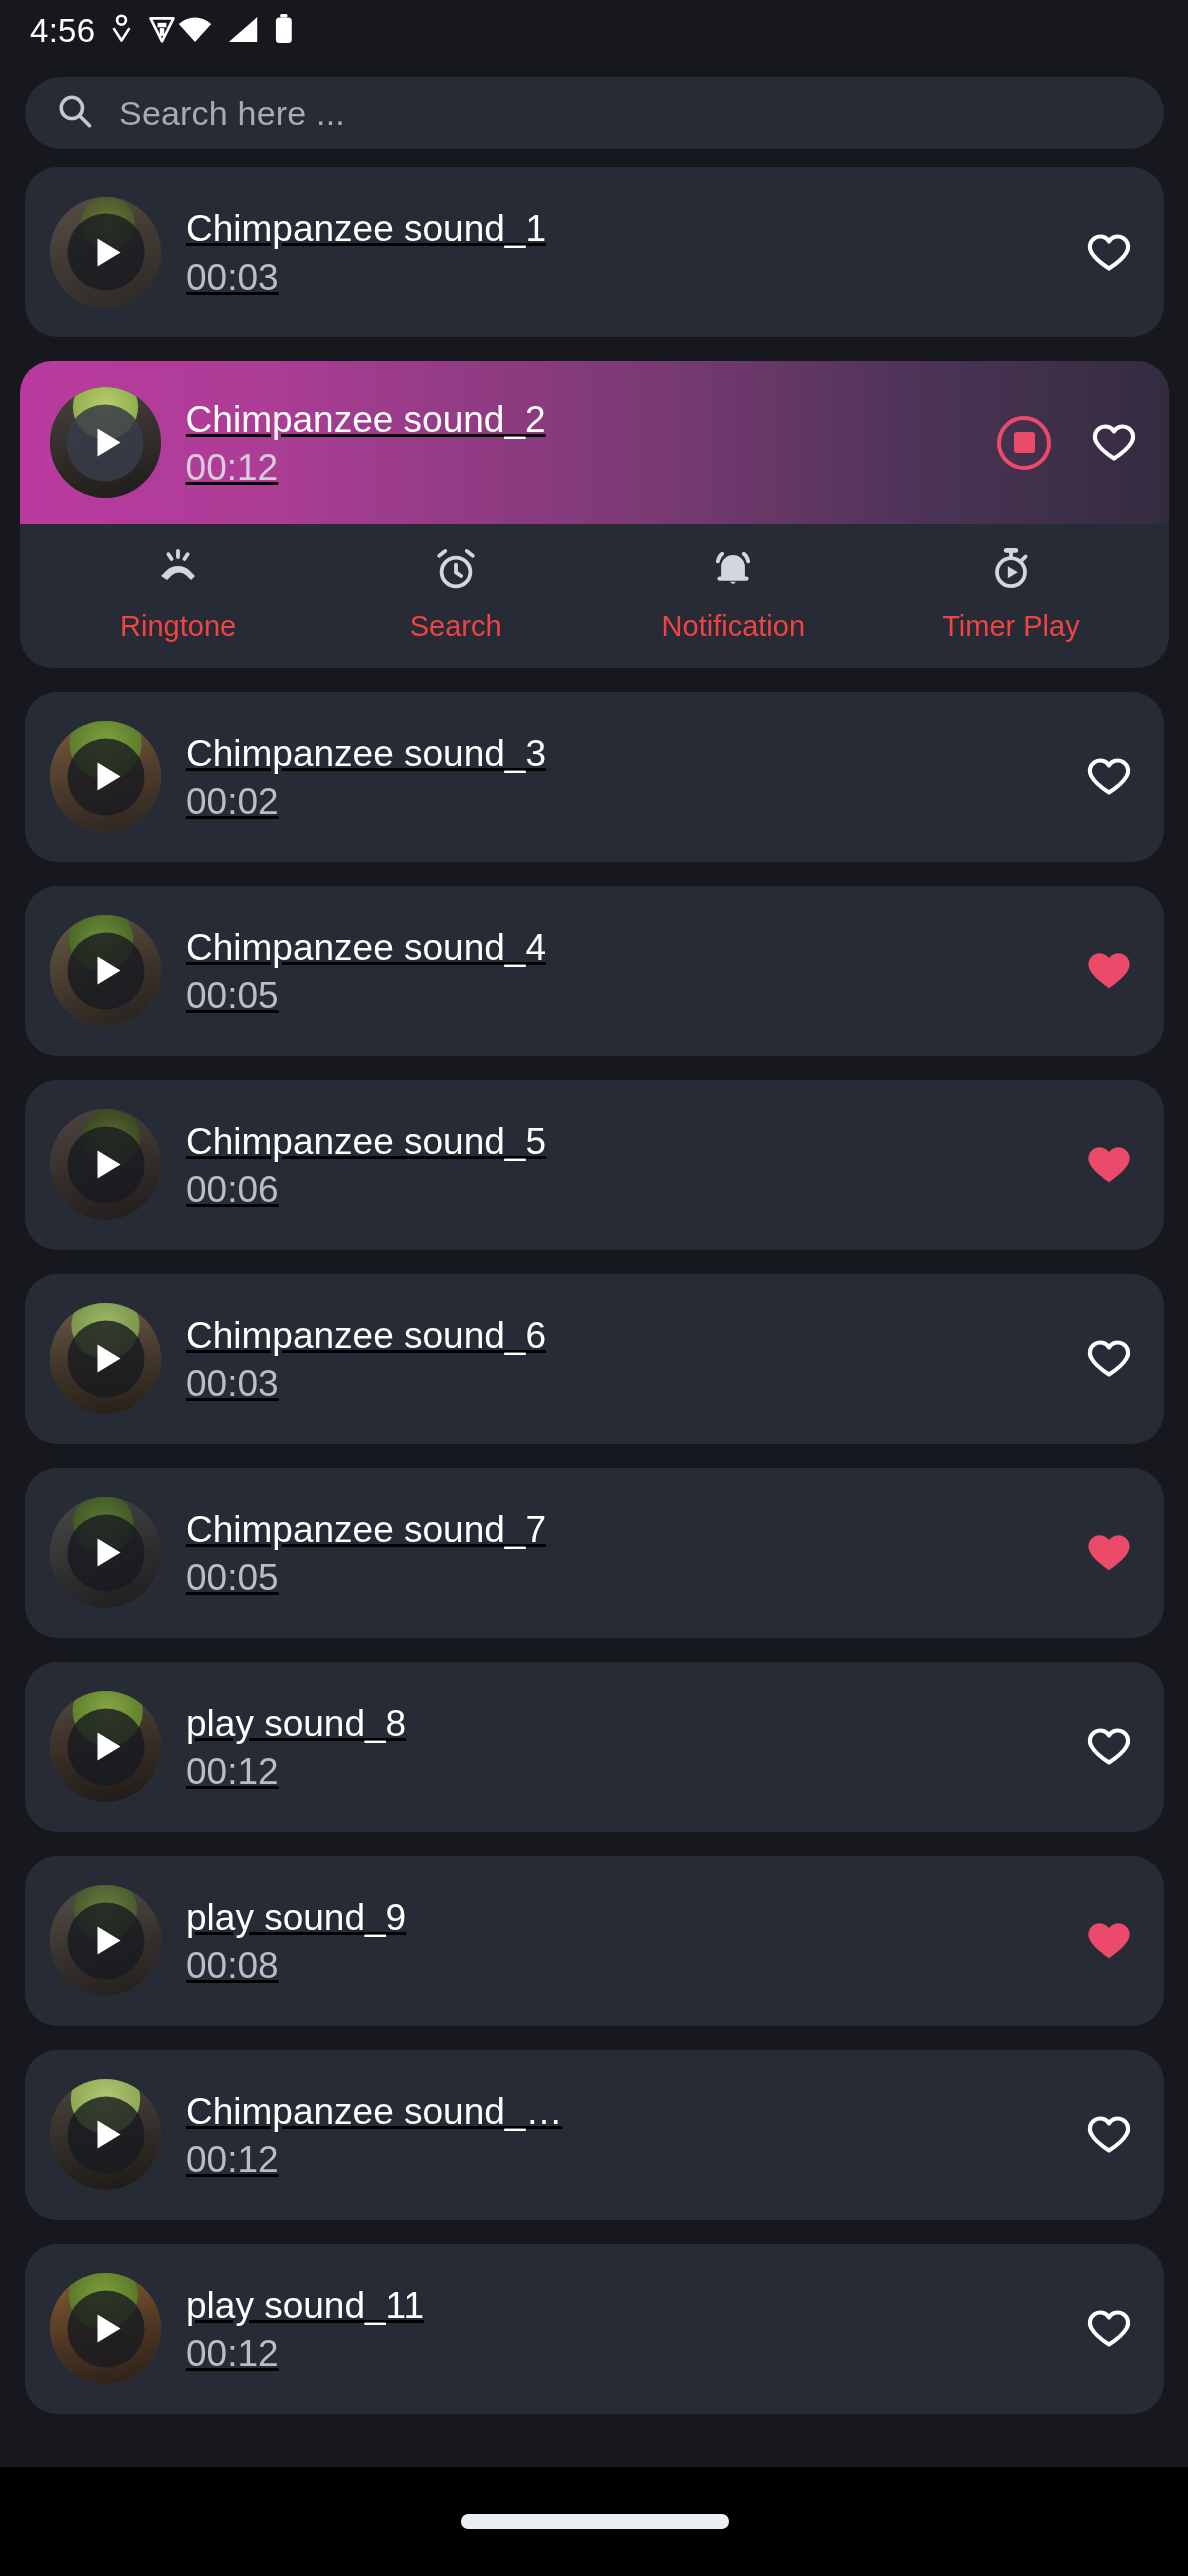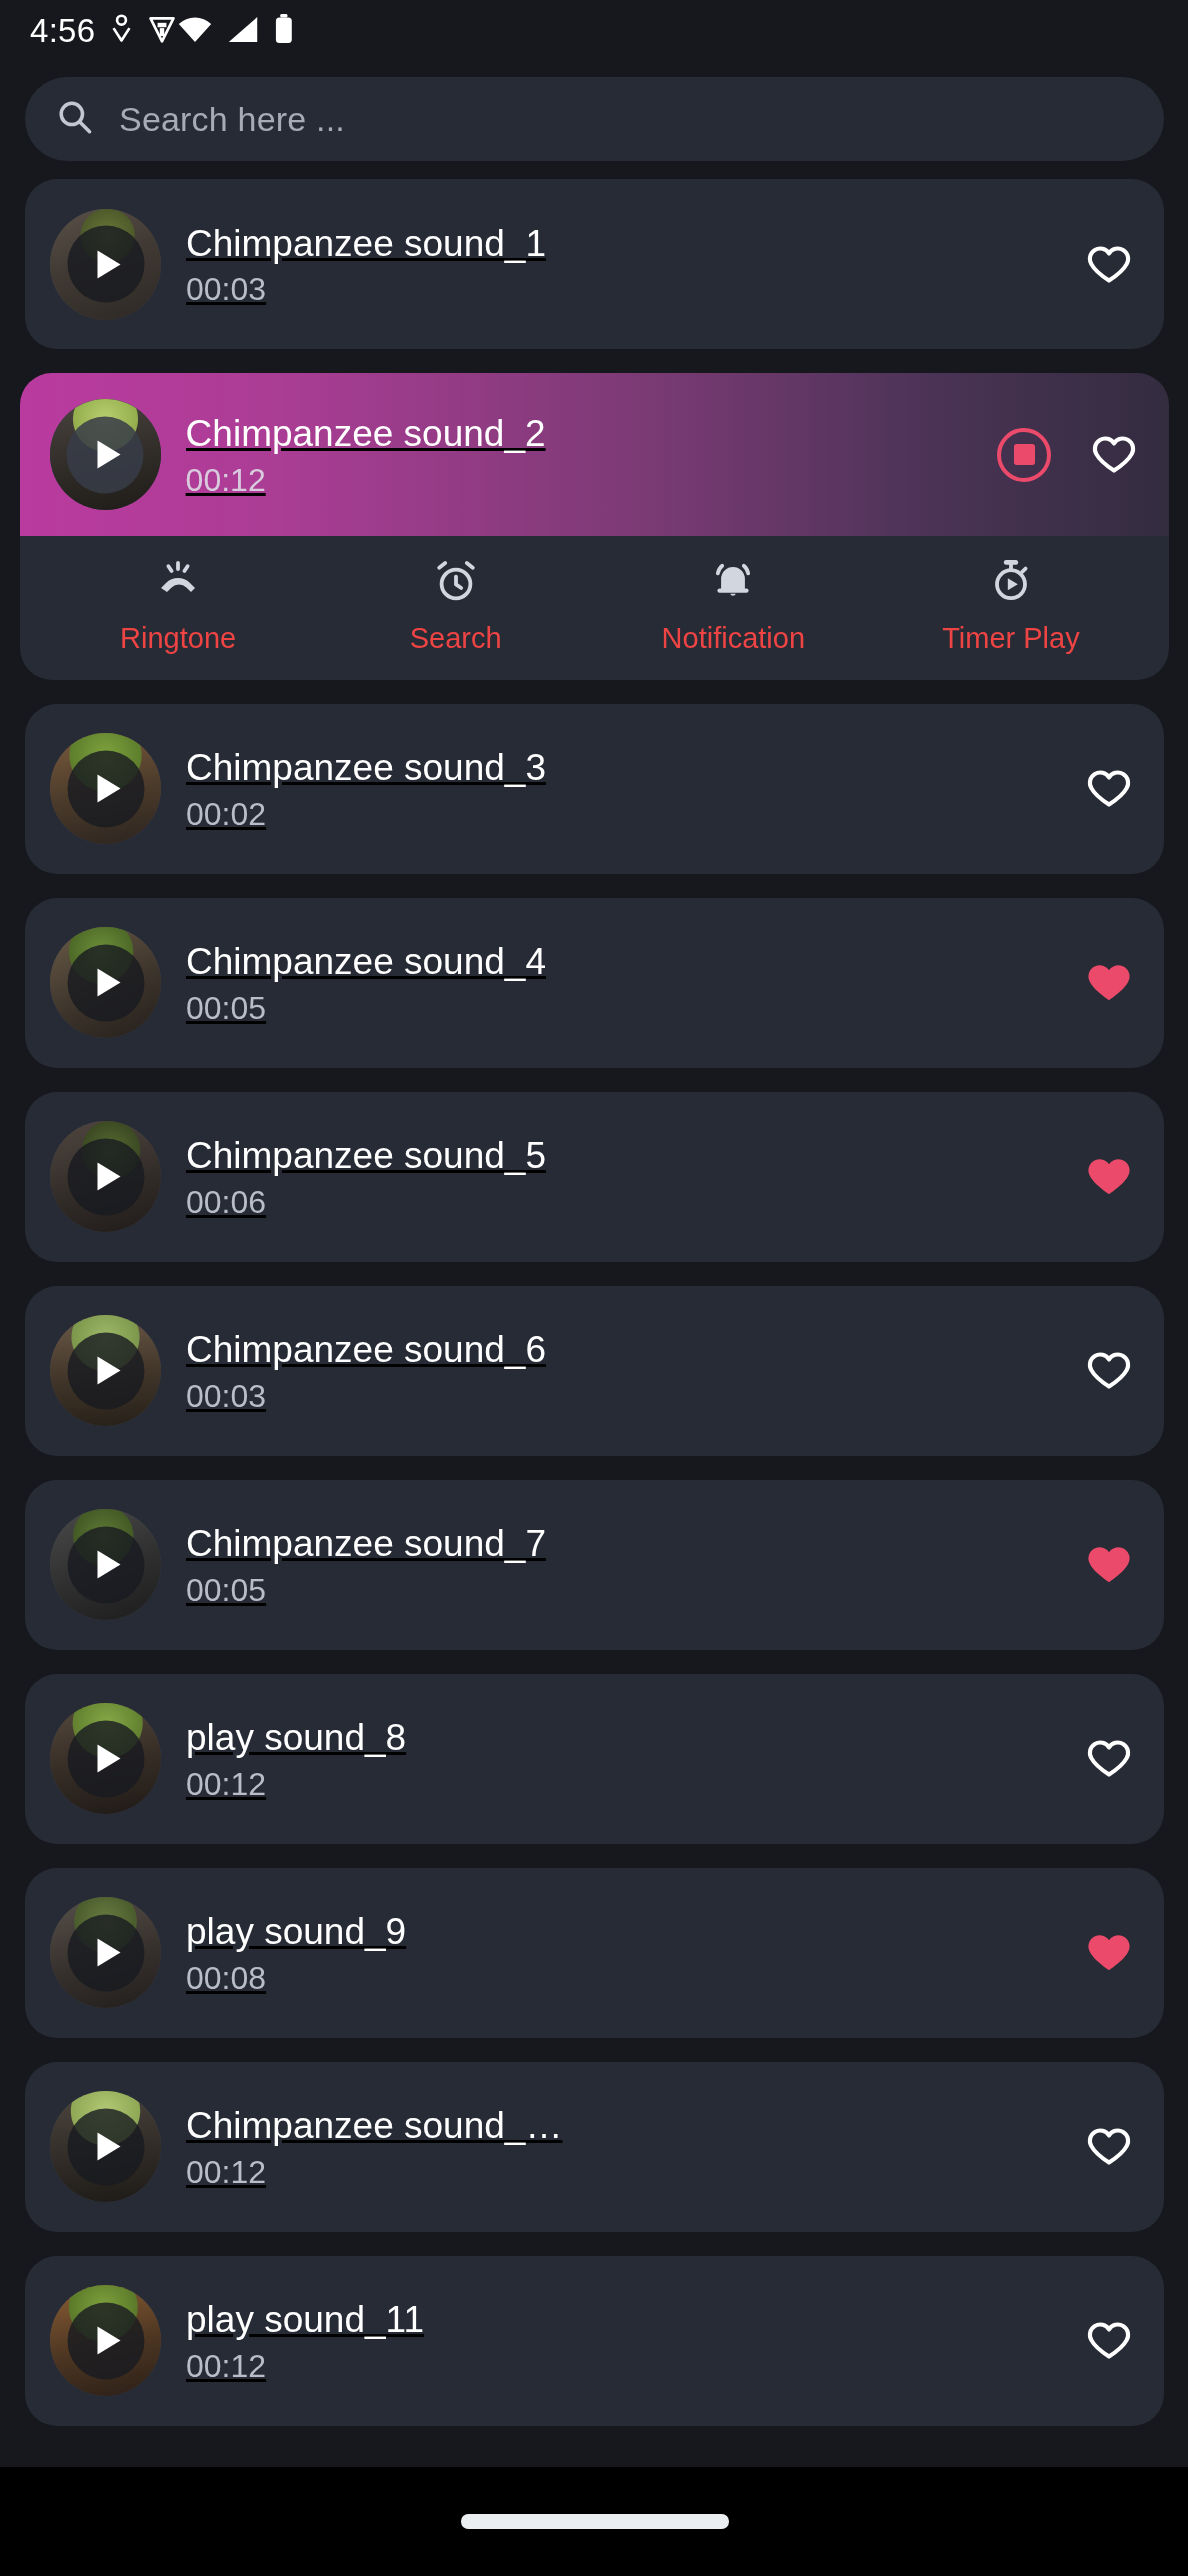--- a/index.html
+++ b/index.html
@@ -33,21 +33,21 @@
     color: #ffffff;
     font-size: 33px;
     letter-spacing: 0.3px;
     line-height: 1;
   }
   .sb-right { display: flex; align-items: center; gap: 14.3px; }
 
   
   .search-wrap { padding: 16px 25px 0 25px; }
   .searchbar {
-    height: 84px;
+    height: 72px;
     background: #272b35;
     border-radius: 47px;
     display: flex;
     align-items: center;
     padding: 0 30px;
     gap: 25px;
   }
   .search-placeholder {
     color: #a7abb6;
     font-size: 34px;
@@ -114,21 +114,21 @@
     color: #ffffff;
     font-size: 37px;
     line-height: 1.12;
     white-space: nowrap;
     overflow: hidden;
     text-overflow: ellipsis;
     max-width: 751px;
   }
   .duration {
     color: #b9bdc7;
-    font-size: 32px;
+    font-size: 37px;
     margin-top: 9px;
     line-height: 1;
   }
   .card.selected .duration { color: #d9cbdd; }
 
   .right-actions { display: flex; align-items: center; gap: 38px; flex: 0 0 auto; }
 
   .stop-btn {
     width: 54px; height: 54px;
     border: 4.5px solid #ec4a6a;

